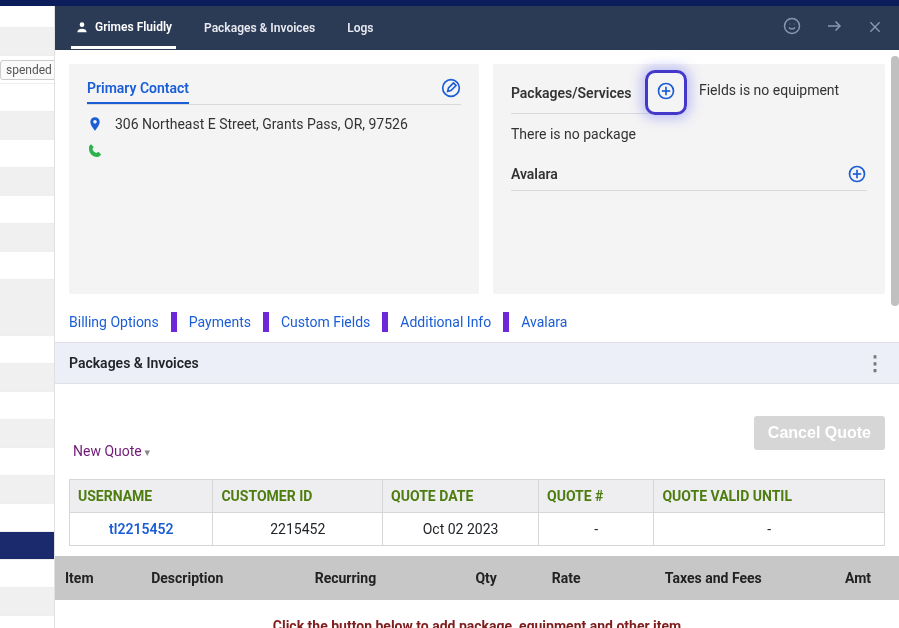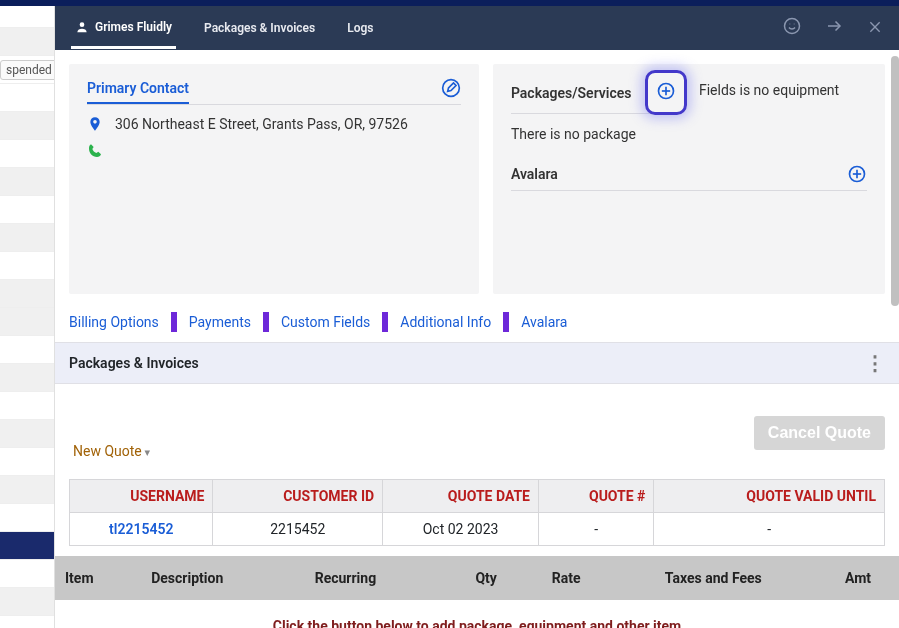--- a/index.html
+++ b/index.html
@@ -190,21 +190,21 @@
     line-height:0.6;
   }
 
   .quote-bar {
     display:flex;
     justify-content: space-between;
     align-items:center;
     padding: 16px 14px 10px;
   }
   .new-quote {
-    color:#a16207;
+    color:#701a75;
     cursor:pointer;
     padding:6px 4px;
     margin-top:37px;
   }
   .new-quote::after { content:" ▾"; font-size:11px; color:#888; }
   .cancel-quote {
     background:#d6d6d6;
     color:#fff;
     border:none;
     padding: 8px 14px;
@@ -217,22 +217,22 @@
     width: calc(100% - 28px);
     margin: 4px 14px 0;
     border-collapse: collapse;
     font-size:14px;
   }
   table.quote th {
     background:#eeeef0;
     border:1px solid #d6d6d9;
     padding:8px;
     font-weight:700;
-    color:#b91c1c;
-    text-align:right;
+    color:#4d7c0f;
+    text-align:left;
   }
   table.quote td {
     border:1px solid #d6d6d9;
     padding:8px;
     text-align:center;
   }
   table.quote td.link { color:#1a5dd6; font-weight:600; cursor:pointer;}
 
   table.cols {
     width:100%;

